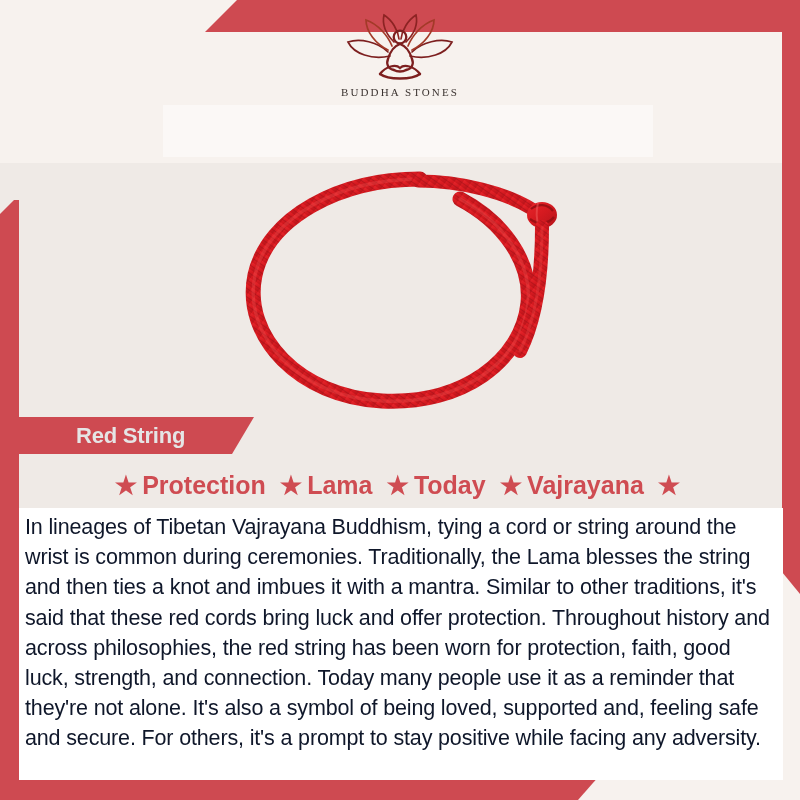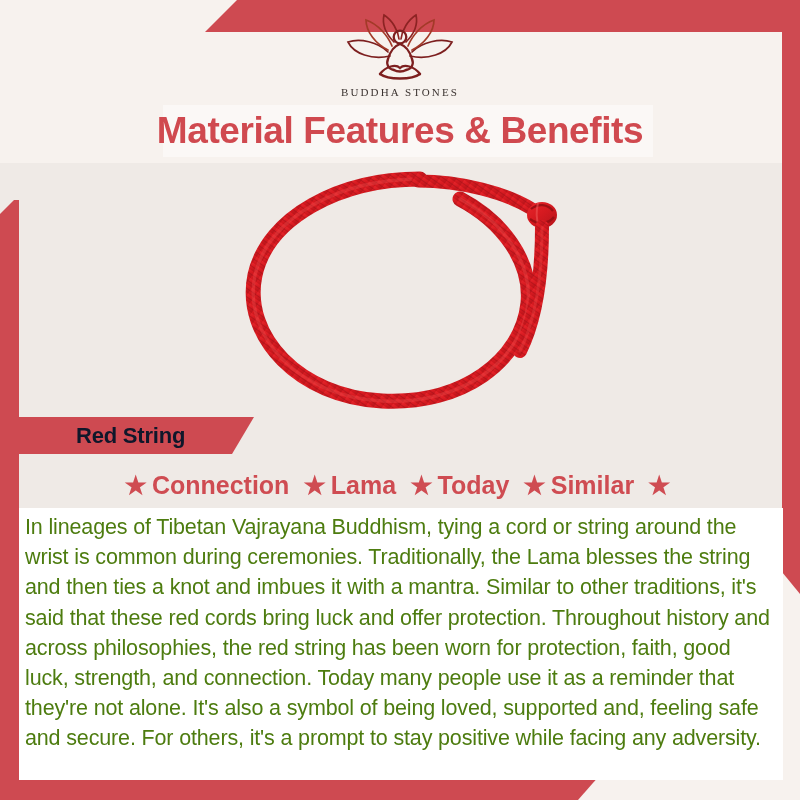--- a/index.html
+++ b/index.html
@@ -76,21 +76,21 @@
 
   
   .name-banner{
     position:absolute;left:19px;top:417px;width:235px;height:37px;
     background:#ce4a51;
     clip-path:polygon(0 0, 100% 0, calc(100% - 22px) 100%, 0 100%);
   }
   .name-text{
     position:absolute;left:0;top:0;height:37px;line-height:37px;
     padding-left:57px;
-    color:#0f172a;font-size:22px;font-weight:bold;
+    color:#e5e5e5;font-size:22px;font-weight:bold;
     letter-spacing:-0.2px;
   }
 
   
   .features{
     position:absolute;left:19px;top:463px;width:762px;height:45px;
     display:flex;align-items:center;justify-content:center;
     gap:0px;
   }
   .feat{
@@ -103,21 +103,21 @@
     font-size:25px;color:#cf4c52;line-height:1;margin-right:5px;display:inline-block;
   }
 
   
   .copy-panel{
     position:absolute;left:19px;top:508px;width:764px;height:272px;
     background:#ffffff;
   }
   .copy-text{
     position:absolute;left:25px;top:512px;width:750px;
-    font-size:21.5px;line-height:30.2px;color:#4d7c0f;
+    font-size:21.5px;line-height:30.2px;color:#0f172a;
     font-family:"Liberation Sans", sans-serif;
     letter-spacing:-0.15px;
   }
 </style>
 </head>
 <body>
 
 <div id="page">
 
   <div class="band-top"></div>
@@ -158,21 +158,20 @@
         <path d="M42 62 C 48 54, 58 52, 62 56 C 66 52, 76 54, 82 62"></path>
         <path d="M42 62 C 50 68, 74 68, 82 62"></path>
 
         <path d="M56 58 C 59 60, 65 60, 68 58"></path>
       </g>
     </svg>
     <div class="logo-word">BUDDHA STONES</div>
   </div>
 
   <div class="title-band"></div>
-  <div class="title-text">Material Features &amp; Benefits</div>
 
   <div class="photo">
     <svg viewBox="0 0 500 250">
       <defs>
         <linearGradient id="cordg" x1="0" y1="0" x2="1" y2="1">
           <stop offset="0%" stop-color="#e8262c"></stop>
           <stop offset="45%" stop-color="#d61a20"></stop>
           <stop offset="100%" stop-color="#b4141a"></stop>
         </linearGradient>
         <pattern id="braid" width="7" height="7" patternUnits="userSpaceOnUse" patternTransform="rotate(35)">
@@ -206,33 +205,33 @@
     </svg>
   </div>
 
   <div class="name-banner">
     <div class="name-text">Red String</div>
   </div>
 
   <div class="features">
     <div class="feat">
       <span class="star">★</span>
-      <span>Connection</span>
+      <span>Protection</span>
     </div>
     <div class="feat">
       <span class="star">★</span>
       <span>Lama</span>
     </div>
     <div class="feat">
       <span class="star">★</span>
       <span>Today</span>
     </div>
     <div class="feat">
       <span class="star">★</span>
-      <span>Similar</span>
+      <span>Vajrayana</span>
     </div>
     <div class="feat">
       <span class="star">★</span>
     </div>
   </div>
 
   <div class="copy-panel"></div>
   <div class="copy-text">In lineages of Tibetan Vajrayana Buddhism, tying a cord or string around the wrist is common during ceremonies. Traditionally, the Lama blesses the string and then ties a knot and imbues it with a mantra. Similar to other traditions, it's said that these red cords bring luck and offer protection. Throughout history and across philosophies, the red string has been worn for protection, faith, good luck, strength, and connection. Today many people use it as a reminder that they're not alone. It's also a symbol of being loved, supported and, feeling safe and secure. For others, it's a prompt to stay positive while facing any adversity.</div>
 
 </div>

